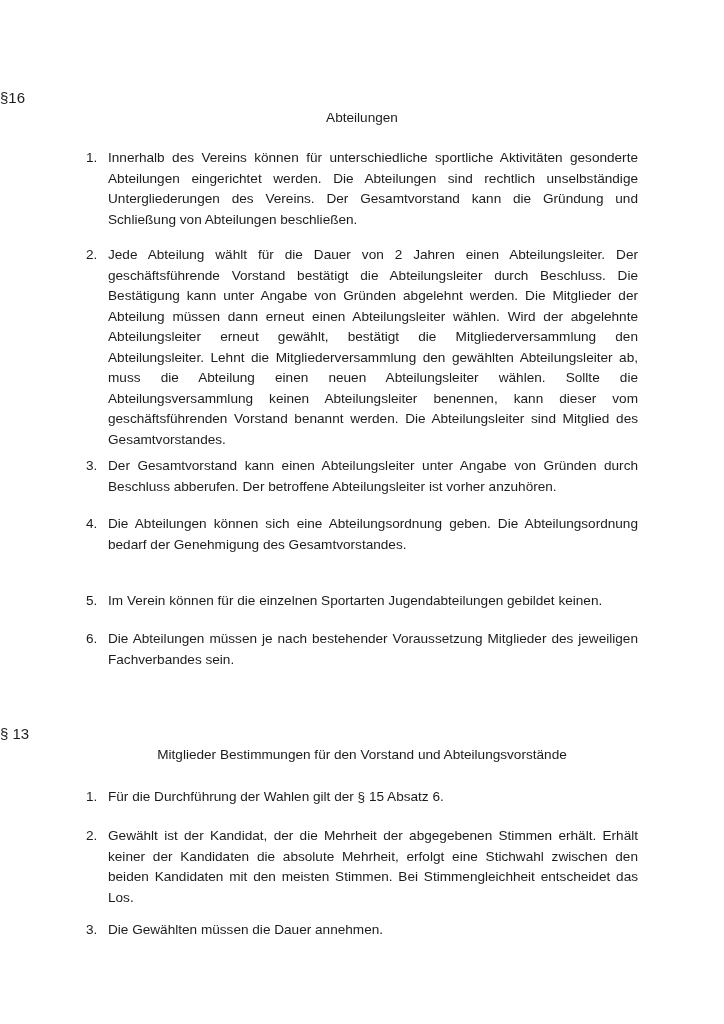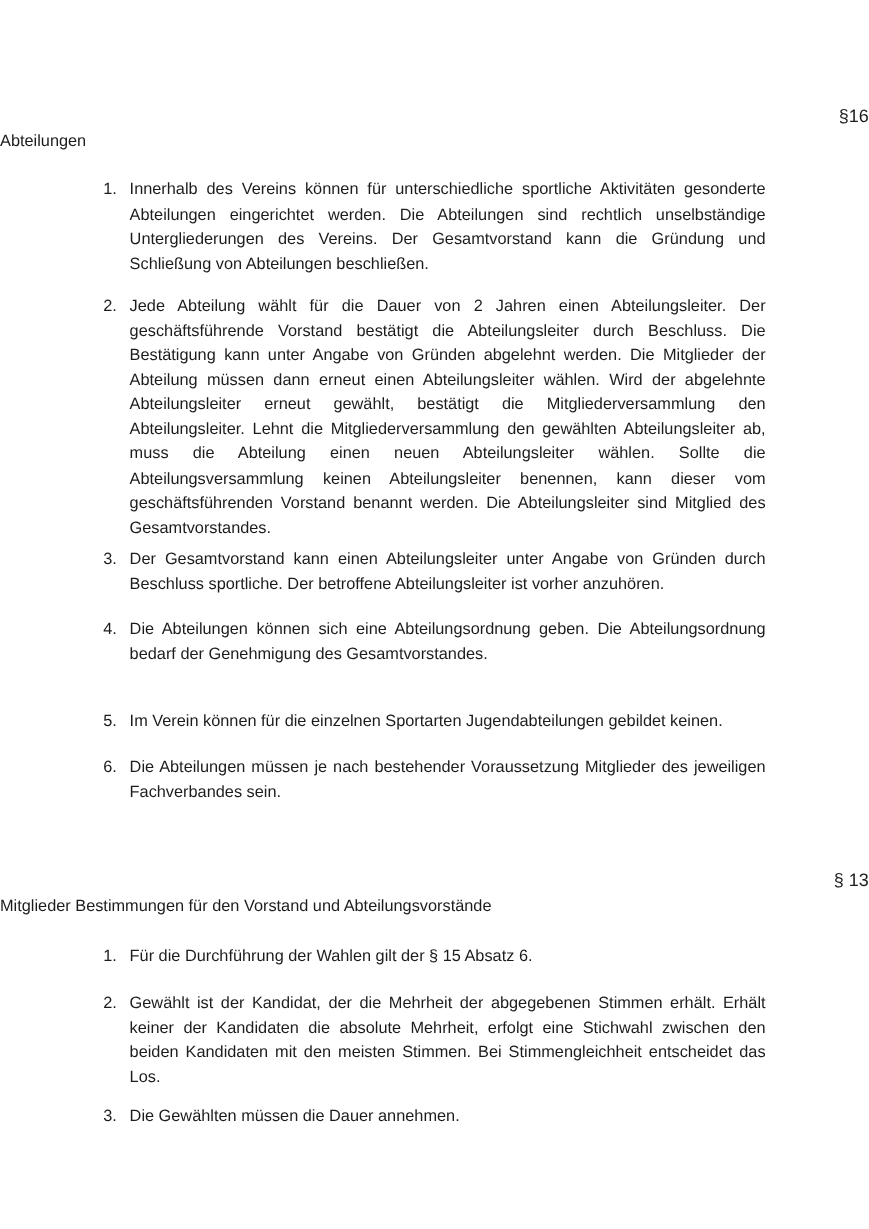--- a/index.html
+++ b/index.html
@@ -1,22 +1,22 @@
 <!DOCTYPE html>
 <html><head>
 <meta charset="utf-8">
 <style>
   html, body { margin: 0; padding: 0; }
   body {
     width: 724px; height: 1024px; background: #ffffff; color: #1c1c1c;
     font-family: "Liberation Sans", "DejaVu Sans", sans-serif;
     font-size: 13.6px; position: relative; overflow: hidden;
   }
-  .section-num { position: absolute; left: 0; width: 724px; text-align: right; font-size: 15px; }
-  .section-title { position: absolute; left: 0; width: 724px; font-size: 13.6px; }
+  .section-num { position: absolute; left: 0; width: 724px; text-align: left; font-size: 15px; }
+  .section-title { position: absolute; left: 0; width: 724px; text-align: center; font-size: 13.6px; }
   .item { position: absolute; left: 86px; width: 552px; line-height: 20.5px; }
   .item .num { position: absolute; left: 0; top: 0; }
   .item .txt { margin-left: 22px; text-align: justify; text-align-last: left; }
 </style>
 </head>
 <body>
 
 <div>
   <div class="section-num" style="top:89px">§16</div>
   <div class="section-title" style="top:110px">Abteilungen</div>
@@ -24,21 +24,21 @@
   <div class="item" style="top:148px">
     <span class="num">1.</span>
     <div class="txt">Innerhalb des Vereins können für unterschiedliche sportliche Aktivitäten gesonderte Abteilungen eingerichtet werden. Die Abteilungen sind rechtlich unselbständige Untergliederungen des Vereins. Der Gesamtvorstand kann die Gründung und Schließung von Abteilungen beschließen.</div>
   </div>
   <div class="item" style="top:245px">
     <span class="num">2.</span>
     <div class="txt">Jede Abteilung wählt für die Dauer von 2 Jahren einen Abteilungsleiter. Der geschäftsführende Vorstand bestätigt die Abteilungsleiter durch Beschluss. Die Bestätigung kann unter Angabe von Gründen abgelehnt werden. Die Mitglieder der Abteilung müssen dann erneut einen Abteilungsleiter wählen. Wird der abgelehnte Abteilungsleiter erneut gewählt, bestätigt die Mitgliederversammlung den Abteilungsleiter. Lehnt die Mitgliederversammlung den gewählten Abteilungsleiter ab, muss die Abteilung einen neuen Abteilungsleiter wählen. Sollte die Abteilungsversammlung keinen Abteilungsleiter benennen, kann dieser vom geschäftsführenden Vorstand benannt werden. Die Abteilungsleiter sind Mitglied des Gesamtvorstandes.</div>
   </div>
   <div class="item" style="top:456px">
     <span class="num">3.</span>
-    <div class="txt">Der Gesamtvorstand kann einen Abteilungsleiter unter Angabe von Gründen durch Beschluss sportliche. Der betroffene Abteilungsleiter ist vorher anzuhören.</div>
+    <div class="txt">Der Gesamtvorstand kann einen Abteilungsleiter unter Angabe von Gründen durch Beschluss abberufen. Der betroffene Abteilungsleiter ist vorher anzuhören.</div>
   </div>
   <div class="item" style="top:514px">
     <span class="num">4.</span>
     <div class="txt">Die Abteilungen können sich eine Abteilungsordnung geben. Die Abteilungsordnung bedarf der Genehmigung des Gesamtvorstandes.</div>
   </div>
   <div class="item" style="top:591px">
     <span class="num">5.</span>
     <div class="txt">Im Verein können für die einzelnen Sportarten Jugendabteilungen gebildet keinen.</div>
   </div>
   <div class="item" style="top:629px">

